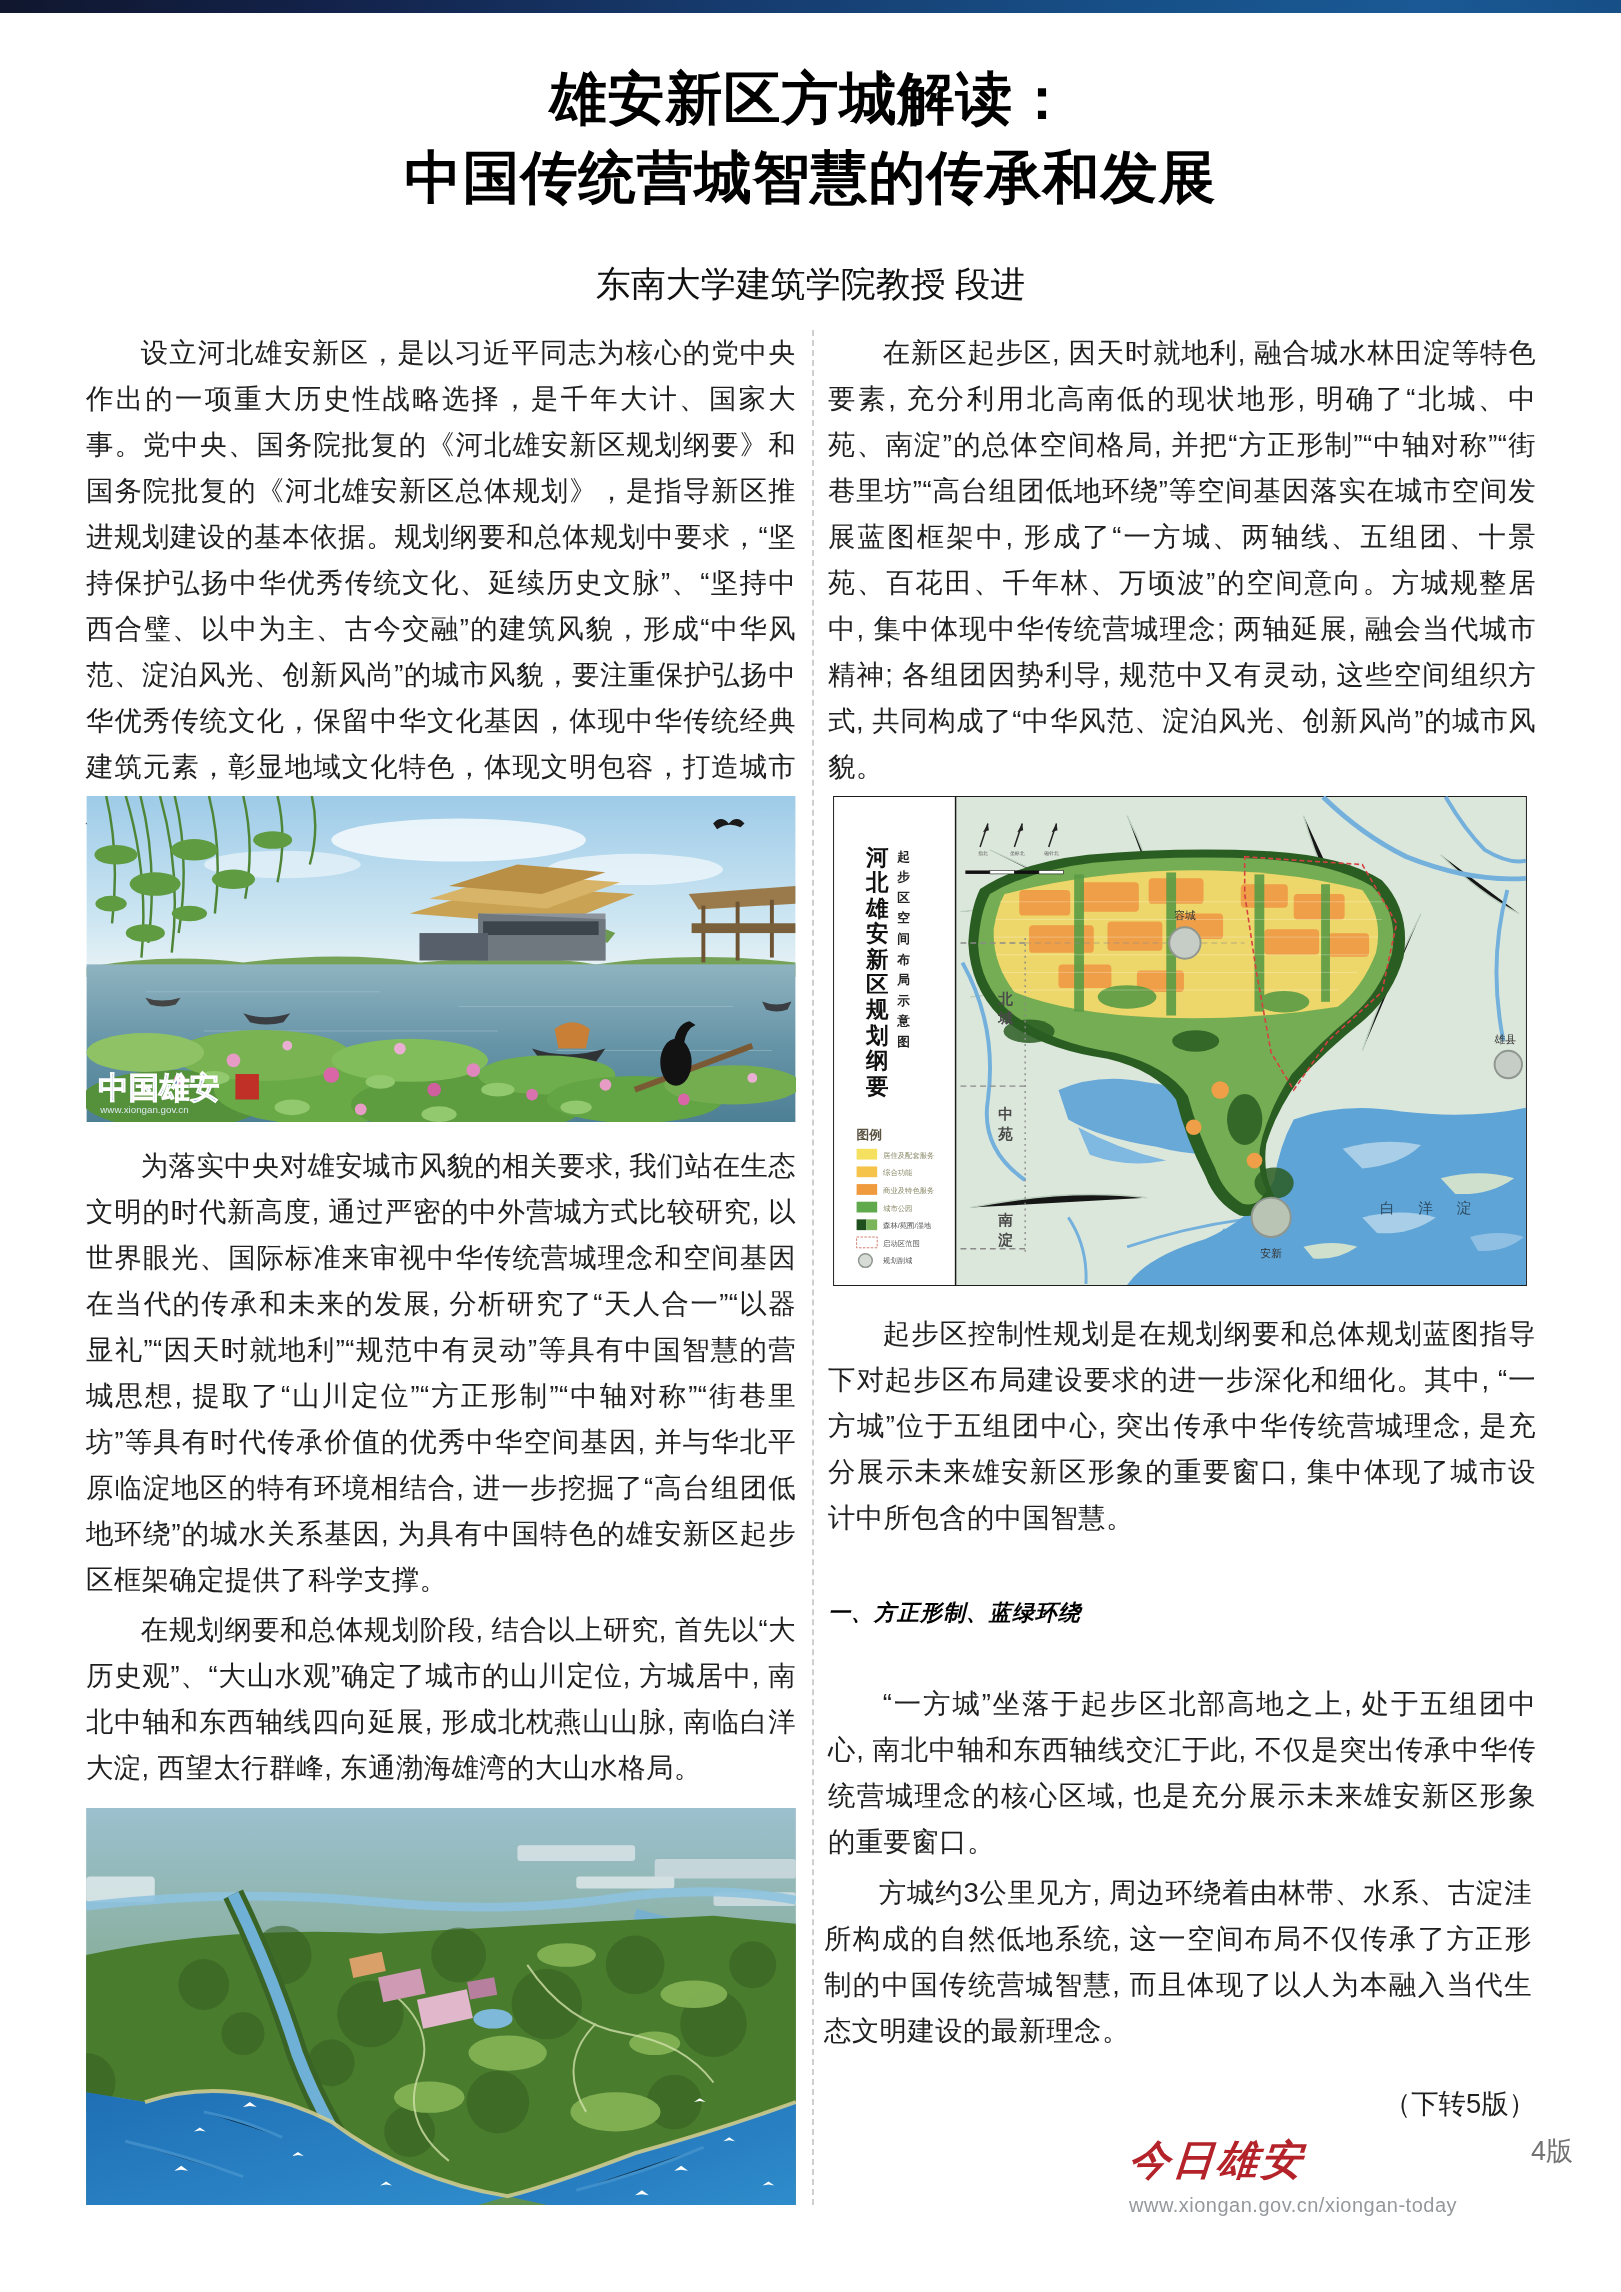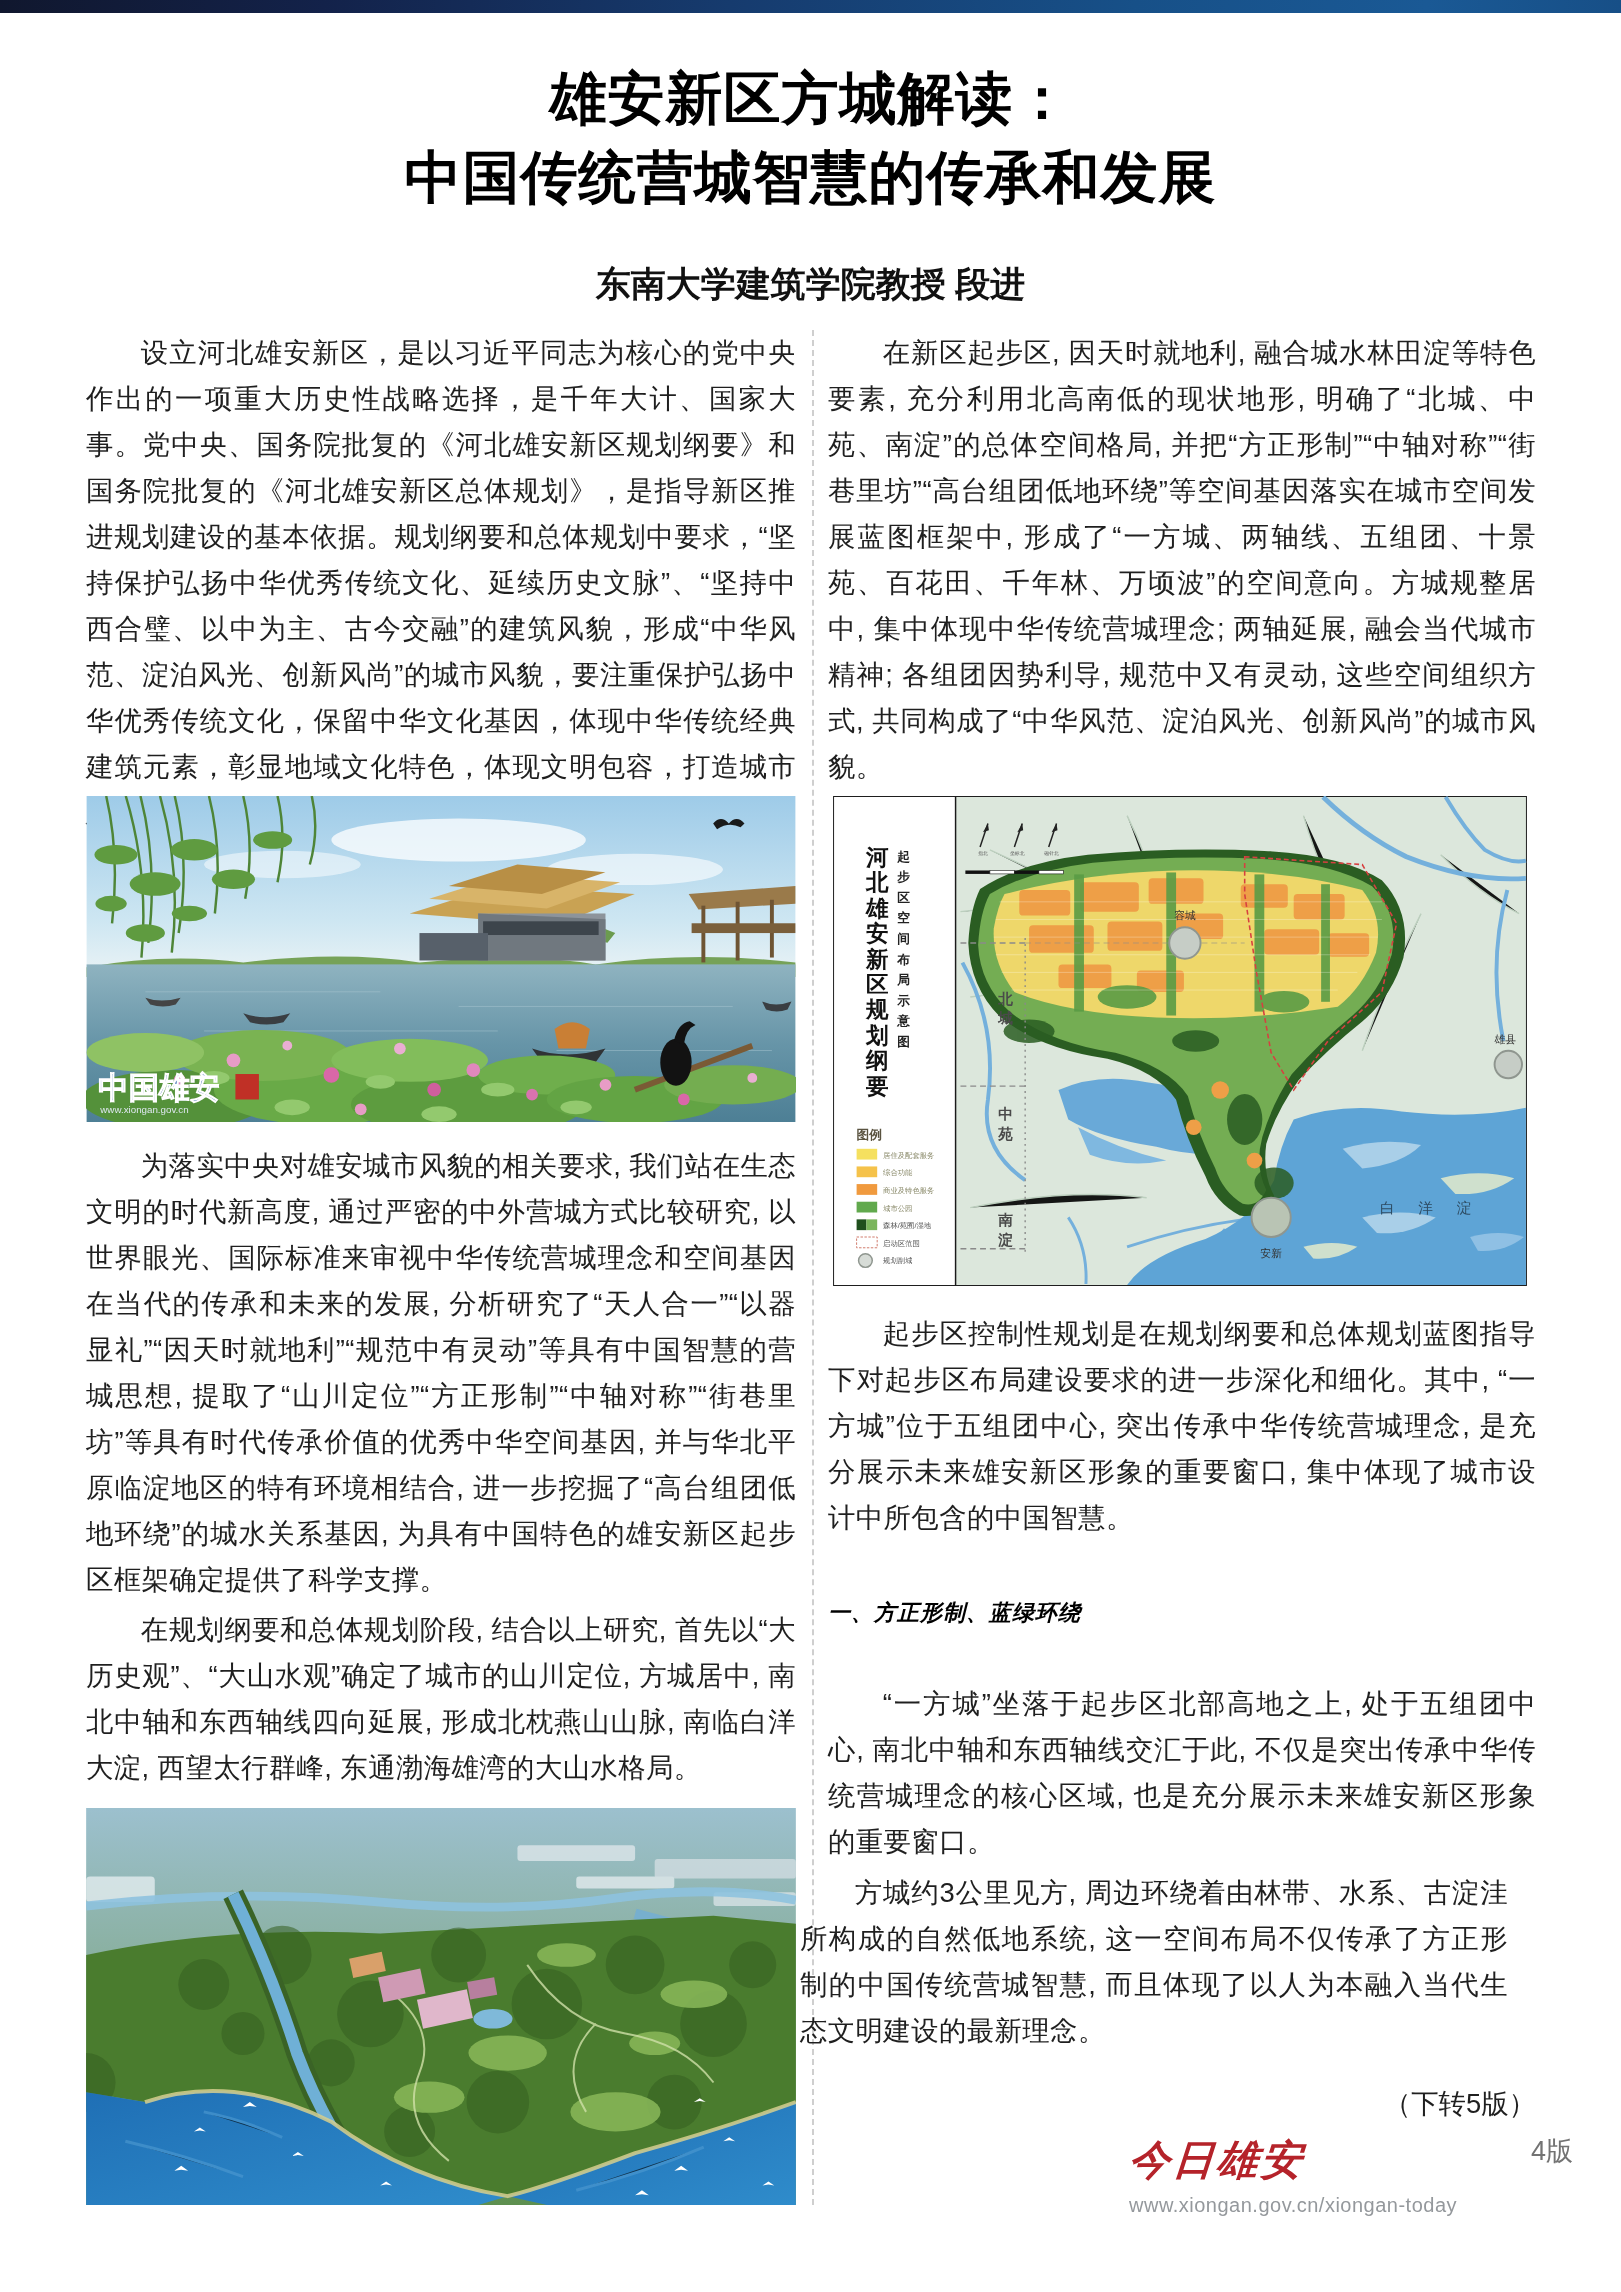--- a/index.html
+++ b/index.html
@@ -3,21 +3,21 @@
 <meta charset="utf-8">
 <style>
   html,body{margin:0;padding:0;background:#ffffff;}
   .page{position:relative;width:1621px;height:2293px;background:#fff;overflow:hidden;
         font-family:"Liberation Sans","DejaVu Sans",sans-serif;color:#1c1c1c;padding-left:37px;}
   .topbar{position:absolute;left:0;top:0;width:1621px;height:12.7px;
           background:linear-gradient(90deg,#10172e 0%,#13224a 20%,#163b6e 45%,#175088 70%,#1a5995 88%,#174f87 100%);}
   .title{position:absolute;left:0;top:59px;width:1621px;text-align:center;
          font-size:57px;line-height:79px;font-weight:700;color:#000;letter-spacing:1px;}
   .byline{position:absolute;left:0;top:261px;width:1621px;text-align:center;
-          font-size:35px;font-weight:700;color:#111;}
+          font-size:35px;font-weight:400;color:#111;}
   .para{position:absolute;width:710px;font-size:27.4px;line-height:46px;text-align:justify;
         text-indent:2em;color:#1f1f1f;letter-spacing:0.4px;}
   .para.right{width:708px;}
   .divider{position:absolute;left:812px;top:330px;height:1875px;width:0;
            border-left:2px dashed #cfcfcf;}
   .h2{position:absolute;left:828px;width:708px;font-size:22px;font-weight:700;
       font-style:italic;color:#000;letter-spacing:1px;}
   .jump{position:absolute;left:828px;width:708px;text-align:right;font-size:27.4px;color:#1f1f1f;}
   .figure{position:absolute;display:block;}
   .footer-logo{position:absolute;left:1129px;top:2133px;width:255px;
@@ -418,21 +418,21 @@
         <text x="51" y="477" font-size="7.5" fill="#555">规划副城</text>
       </g>
     </g>
   </svg>
 
   <div class="para right" style="left:828px;top:1311px;">起步区控制性规划是在规划纲要和总体规划蓝图指导下对起步区布局建设要求的进一步深化和细化。其中, “一方城”位于五组团中心, 突出传承中华传统营城理念, 是充分展示未来雄安新区形象的重要窗口, 集中体现了城市设计中所包含的中国智慧。</div>
 
   <div class="h2" style="top:1598px;">一、方正形制、蓝绿环绕</div>
 
   <div class="para right" style="left:828px;top:1681px;">“一方城”坐落于起步区北部高地之上, 处于五组团中心, 南北中轴和东西轴线交汇于此, 不仅是突出传承中华传统营城理念的核心区域, 也是充分展示未来雄安新区形象的重要窗口。</div>
-  <div class="para right" style="left:800px;top:1870px;">方城约3公里见方, 周边环绕着由林带、水系、古淀洼所构成的自然低地系统, 这一空间布局不仅传承了方正形制的中国传统营城智慧, 而且体现了以人为本融入当代生态文明建设的最新理念。</div>
+  <div class="para right" style="left:824px;top:1870px;">方城约3公里见方, 周边环绕着由林带、水系、古淀洼所构成的自然低地系统, 这一空间布局不仅传承了方正形制的中国传统营城智慧, 而且体现了以人为本融入当代生态文明建设的最新理念。</div>
 
   <div class="jump" style="top:2086px;">（下转5版）</div>
 
   <div class="footer-logo">今日雄安</div>
   <div class="footer-url">www.xiongan.gov.cn/xiongan-today</div>
   <div class="footer-page">4版</div>
 
 </div>
 
 

